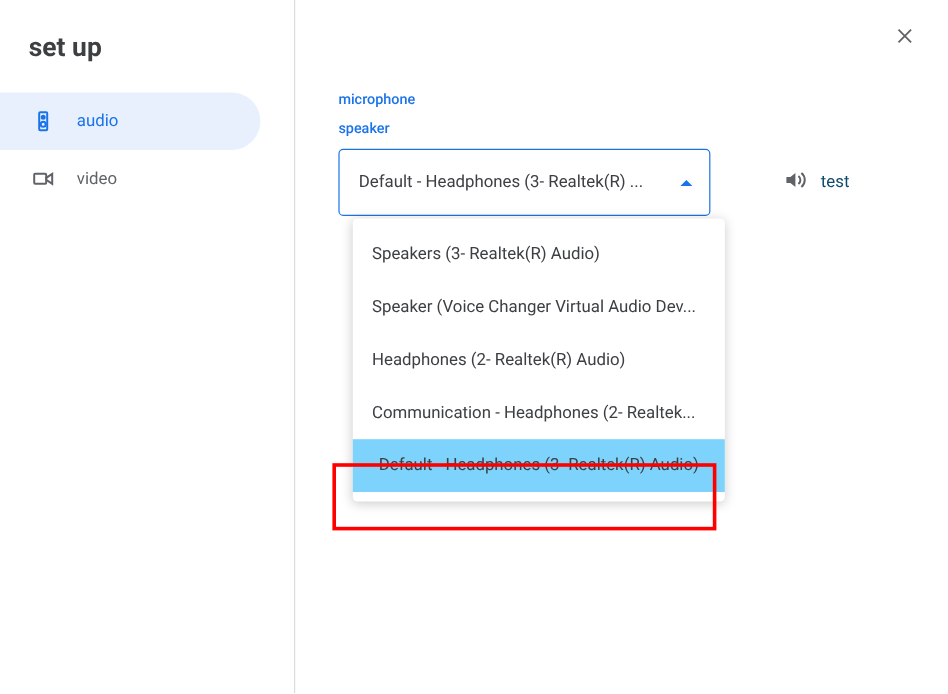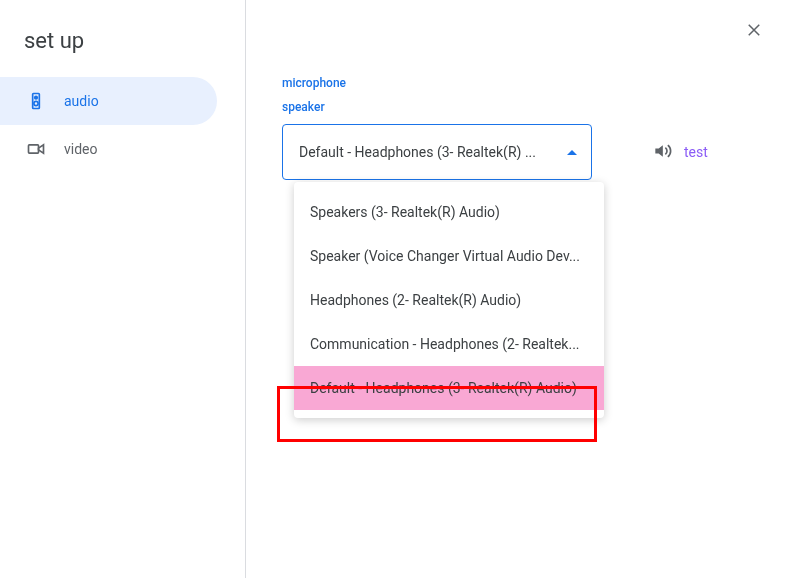--- a/index.html
+++ b/index.html
@@ -18,21 +18,21 @@
     .sidebar {
       width: 246px;
       border-right: 1px solid #dadce0;
       padding-top: 20px;
       padding-left: 0;
     }
     .sidebar-title {
       font-size: 22px;
       color: #3c4043;
       padding: 8px 0 24px 24px;
-      font-weight: 400;
+      font-weight: 700;
     }
     .sidebar-item {
       display: flex;
       align-items: center;
       height: 48px;
       padding-left: 24px;
       border-radius: 0 24px 24px 0;
       cursor: pointer;
       color: #5f6368;
       font-size: 14px;
@@ -122,21 +122,21 @@
       background: #1a73e8;
       display: flex;
       align-items: center;
       justify-content: center;
       color: #fff;
       cursor: pointer;
     }
     .test-btn {
       display: flex;
       align-items: center;
-      color: #8b5cf6;
+      color: #0c4a6e;
       font-size: 14px;
       cursor: pointer;
       gap: 12px;
     }
     .dropdown-wrapper { position: relative; }
     .dropdown-menu {
       position: absolute;
       top: 58px;
       left: 12px;
       width: 310px;
@@ -149,21 +149,22 @@
     .dropdown-item {
       padding: 14px 16px;
       font-size: 14px;
       color: #3c4043;
       cursor: pointer;
       white-space: nowrap;
       overflow: hidden;
       text-overflow: ellipsis;
     }
     .dropdown-item.selected {
-      background: #f9a8d4;
+      background: #7dd3fc;
+      text-align: center;
     }
     .highlight-box {
       position: absolute;
       border: 3px solid #ff0000;
       pointer-events: none;
       z-index: 20;
     }
   </style>
 </head>
 <body>

